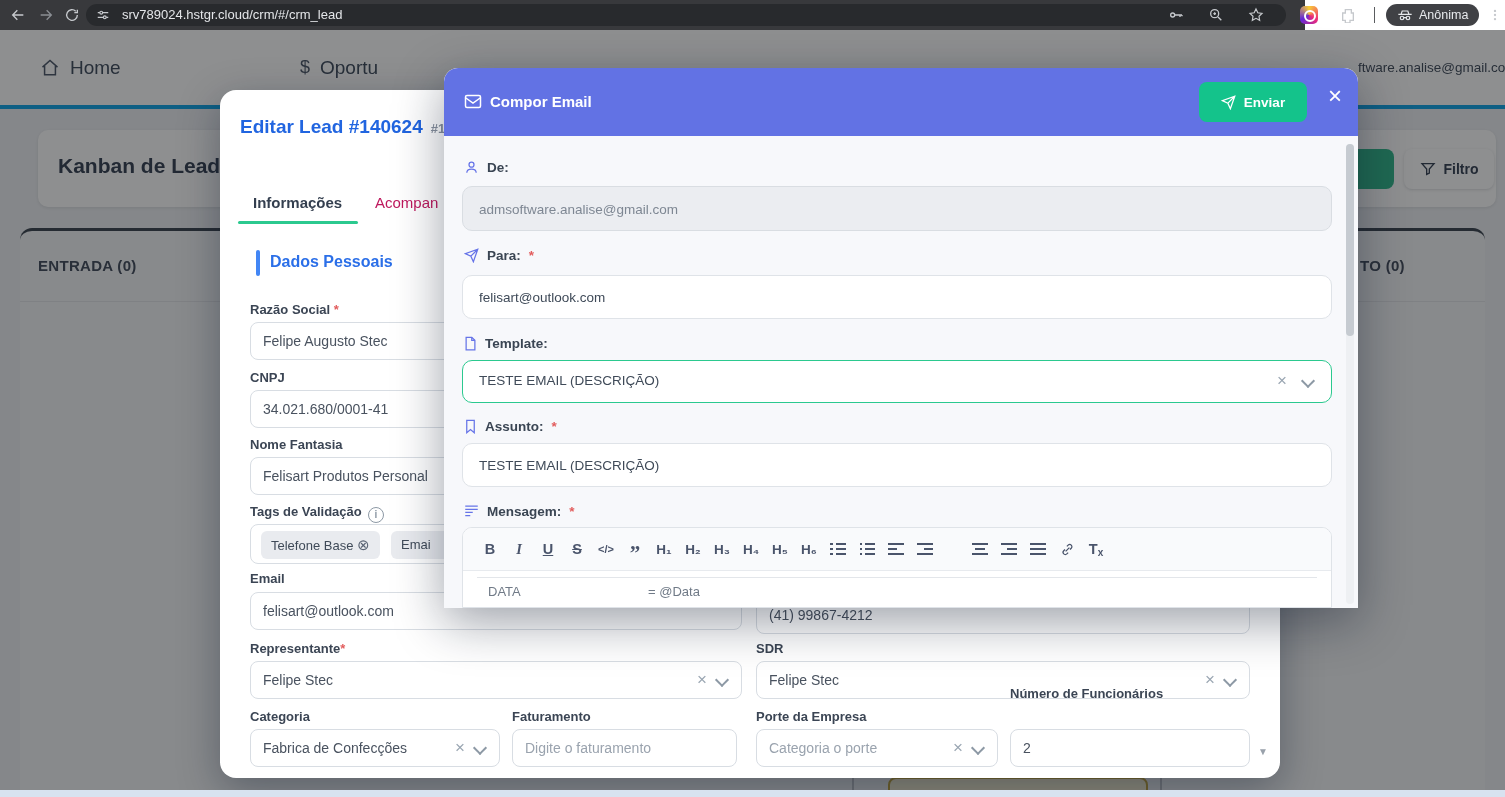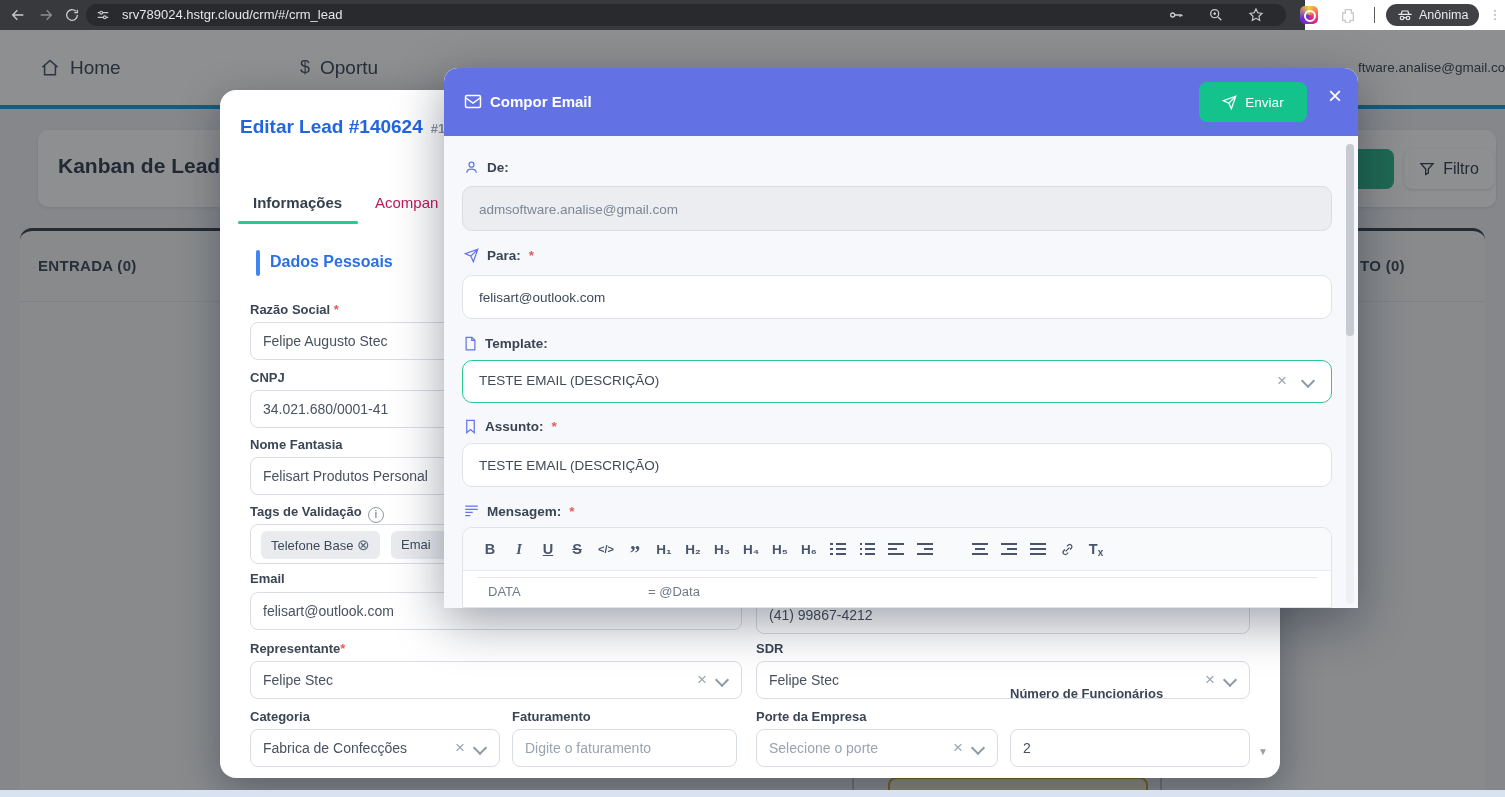--- a/index.html
+++ b/index.html
@@ -27,21 +27,21 @@
         display:inline-block;transform:rotate(45deg);margin-top:-4px}
   .navemail{position:absolute;left:1358px;top:30px;font-size:13.5px;color:#3f4a5a;white-space:nowrap}
 
   .titlecard{position:absolute;left:38px;top:100px;width:1458px;height:77px;background:#fff;border-radius:10px;
              box-shadow:0 1px 3px rgba(20,30,50,.10)}
   .h1{position:absolute;left:20px;top:24px;font-size:21px;font-weight:bold;color:#343f51}
   .greenbtn{position:absolute;left:1272px;top:19px;width:84px;height:40px;border-radius:8px;background:#2eb78a;
             display:flex;align-items:center;justify-content:center;color:#d9f3e8;font-size:15px}
   .filtrobtn{position:absolute;left:1366px;top:19px;width:90px;height:40px;border-radius:8px;background:#fff;
              box-shadow:0 1px 3px rgba(20,30,50,.15);display:flex;align-items:center;justify-content:center;gap:8px;
-             font-size:16px;font-weight:normal;color:#333f52}
+             font-size:14px;font-weight:bold;color:#333f52}
 
   .board{position:absolute;left:20px;top:198px;width:1465px;height:569px;background:#f4f5f7;
          border-top:3px solid #3a434f;border-radius:12px 12px 0 0}
   .colhead{position:absolute;top:26px;font-size:15px;font-weight:bold;letter-spacing:.3px;color:#414b5b}
   .colsep{position:absolute;top:72px;bottom:0;width:2px;background:#c2c5ca}
   .boardline{position:absolute;left:0;right:0;top:70px;height:1px;background:#e3e5e9}
   .yellowcard{position:absolute;left:868px;top:546px;width:256px;height:40px;border:2px solid #c9a83b;
               background:#fcf4d4;border-radius:8px}
 
   
@@ -68,21 +68,21 @@
   .pill{position:absolute;top:6px;height:28px;background:#e9ebef;border-radius:6px;font-size:13px;color:#3f4a58;
         line-height:28px;padding:0 10px;white-space:nowrap;overflow:hidden}
   .scrollarrow{position:absolute;left:1038px;top:656px;font-size:10px;color:#99a1ab}
 
   
   .emailmodal{position:absolute;left:444px;top:68px;width:914px;height:540px;background:#f7f8fb;
               border-radius:14px 14px 0 0;box-shadow:0 14px 50px rgba(10,20,40,.4);z-index:30;overflow:hidden}
   .ehdr{position:absolute;left:0;top:0;width:100%;height:68px;background:#6272e4;border-radius:14px 14px 0 0}
   .ehtitle{position:absolute;left:46px;top:25px;font-size:15px;font-weight:bold;color:#fff}
   .sendbtn{position:absolute;left:755px;top:14px;width:108px;height:40px;border-radius:8px;background:#14c38b;
-           display:flex;align-items:center;justify-content:center;gap:8px;color:#fff;font-size:13.5px;font-weight:normal}
+           display:flex;align-items:center;justify-content:center;gap:8px;color:#fff;font-size:13.5px;font-weight:bold}
   .eclose{position:absolute;right:16px;top:16px;font-size:24px;color:#fff;line-height:24px}
   .erow{position:absolute;display:flex;gap:8px;font-size:13.5px;font-weight:bold;color:#3a4553}
   .einp{position:absolute;left:18px;width:870px;box-sizing:border-box;border-radius:10px;font-size:13.5px;
         line-height:42px;padding:0 16px;white-space:nowrap;overflow:hidden}
   .editor{position:absolute;left:18px;top:459px;width:870px;height:81px;background:#fff;border:1px solid #dfe3e8;
           border-radius:10px 10px 0 0;box-sizing:border-box;overflow:hidden}
   .tbar{position:absolute;left:0;top:0;right:0;height:42px;background:#f9fafc;border-bottom:1px solid #e7eaee;
         display:flex;align-items:center;gap:7px;padding-left:16px}
   .tb{min-width:22px;height:24px;display:flex;align-items:center;justify-content:center;
       font-size:14.5px;font-weight:bold;color:#4a546b}
@@ -218,21 +218,21 @@
     <span>Fabrica de Confecções</span>
     <span class="selx">×</span>
     <span class="selc"></span>
   </div>
 
   <div class="lbl" style="left:292px;top:619px">Faturamento</div>
   <div class="inp ph" style="left:292px;top:639px;width:225px">Digite o faturamento</div>
 
   <div class="lbl" style="left:536px;top:619px">Porte da Empresa</div>
   <div class="inp" style="left:536px;top:639px;width:242px">
-    <span class="ph">Selecione o porte</span>
+    <span class="ph">Categoria o porte</span>
     <span class="selx">×</span>
     <span class="selc"></span>
   </div>
 
   <div class="lbl" style="left:790px;top:596px">Número de Funcionários</div>
   <div class="inp" style="left:790px;top:639px;width:240px">2</div>
 
   <div class="scrollarrow">▼</div>
 </div>
 

